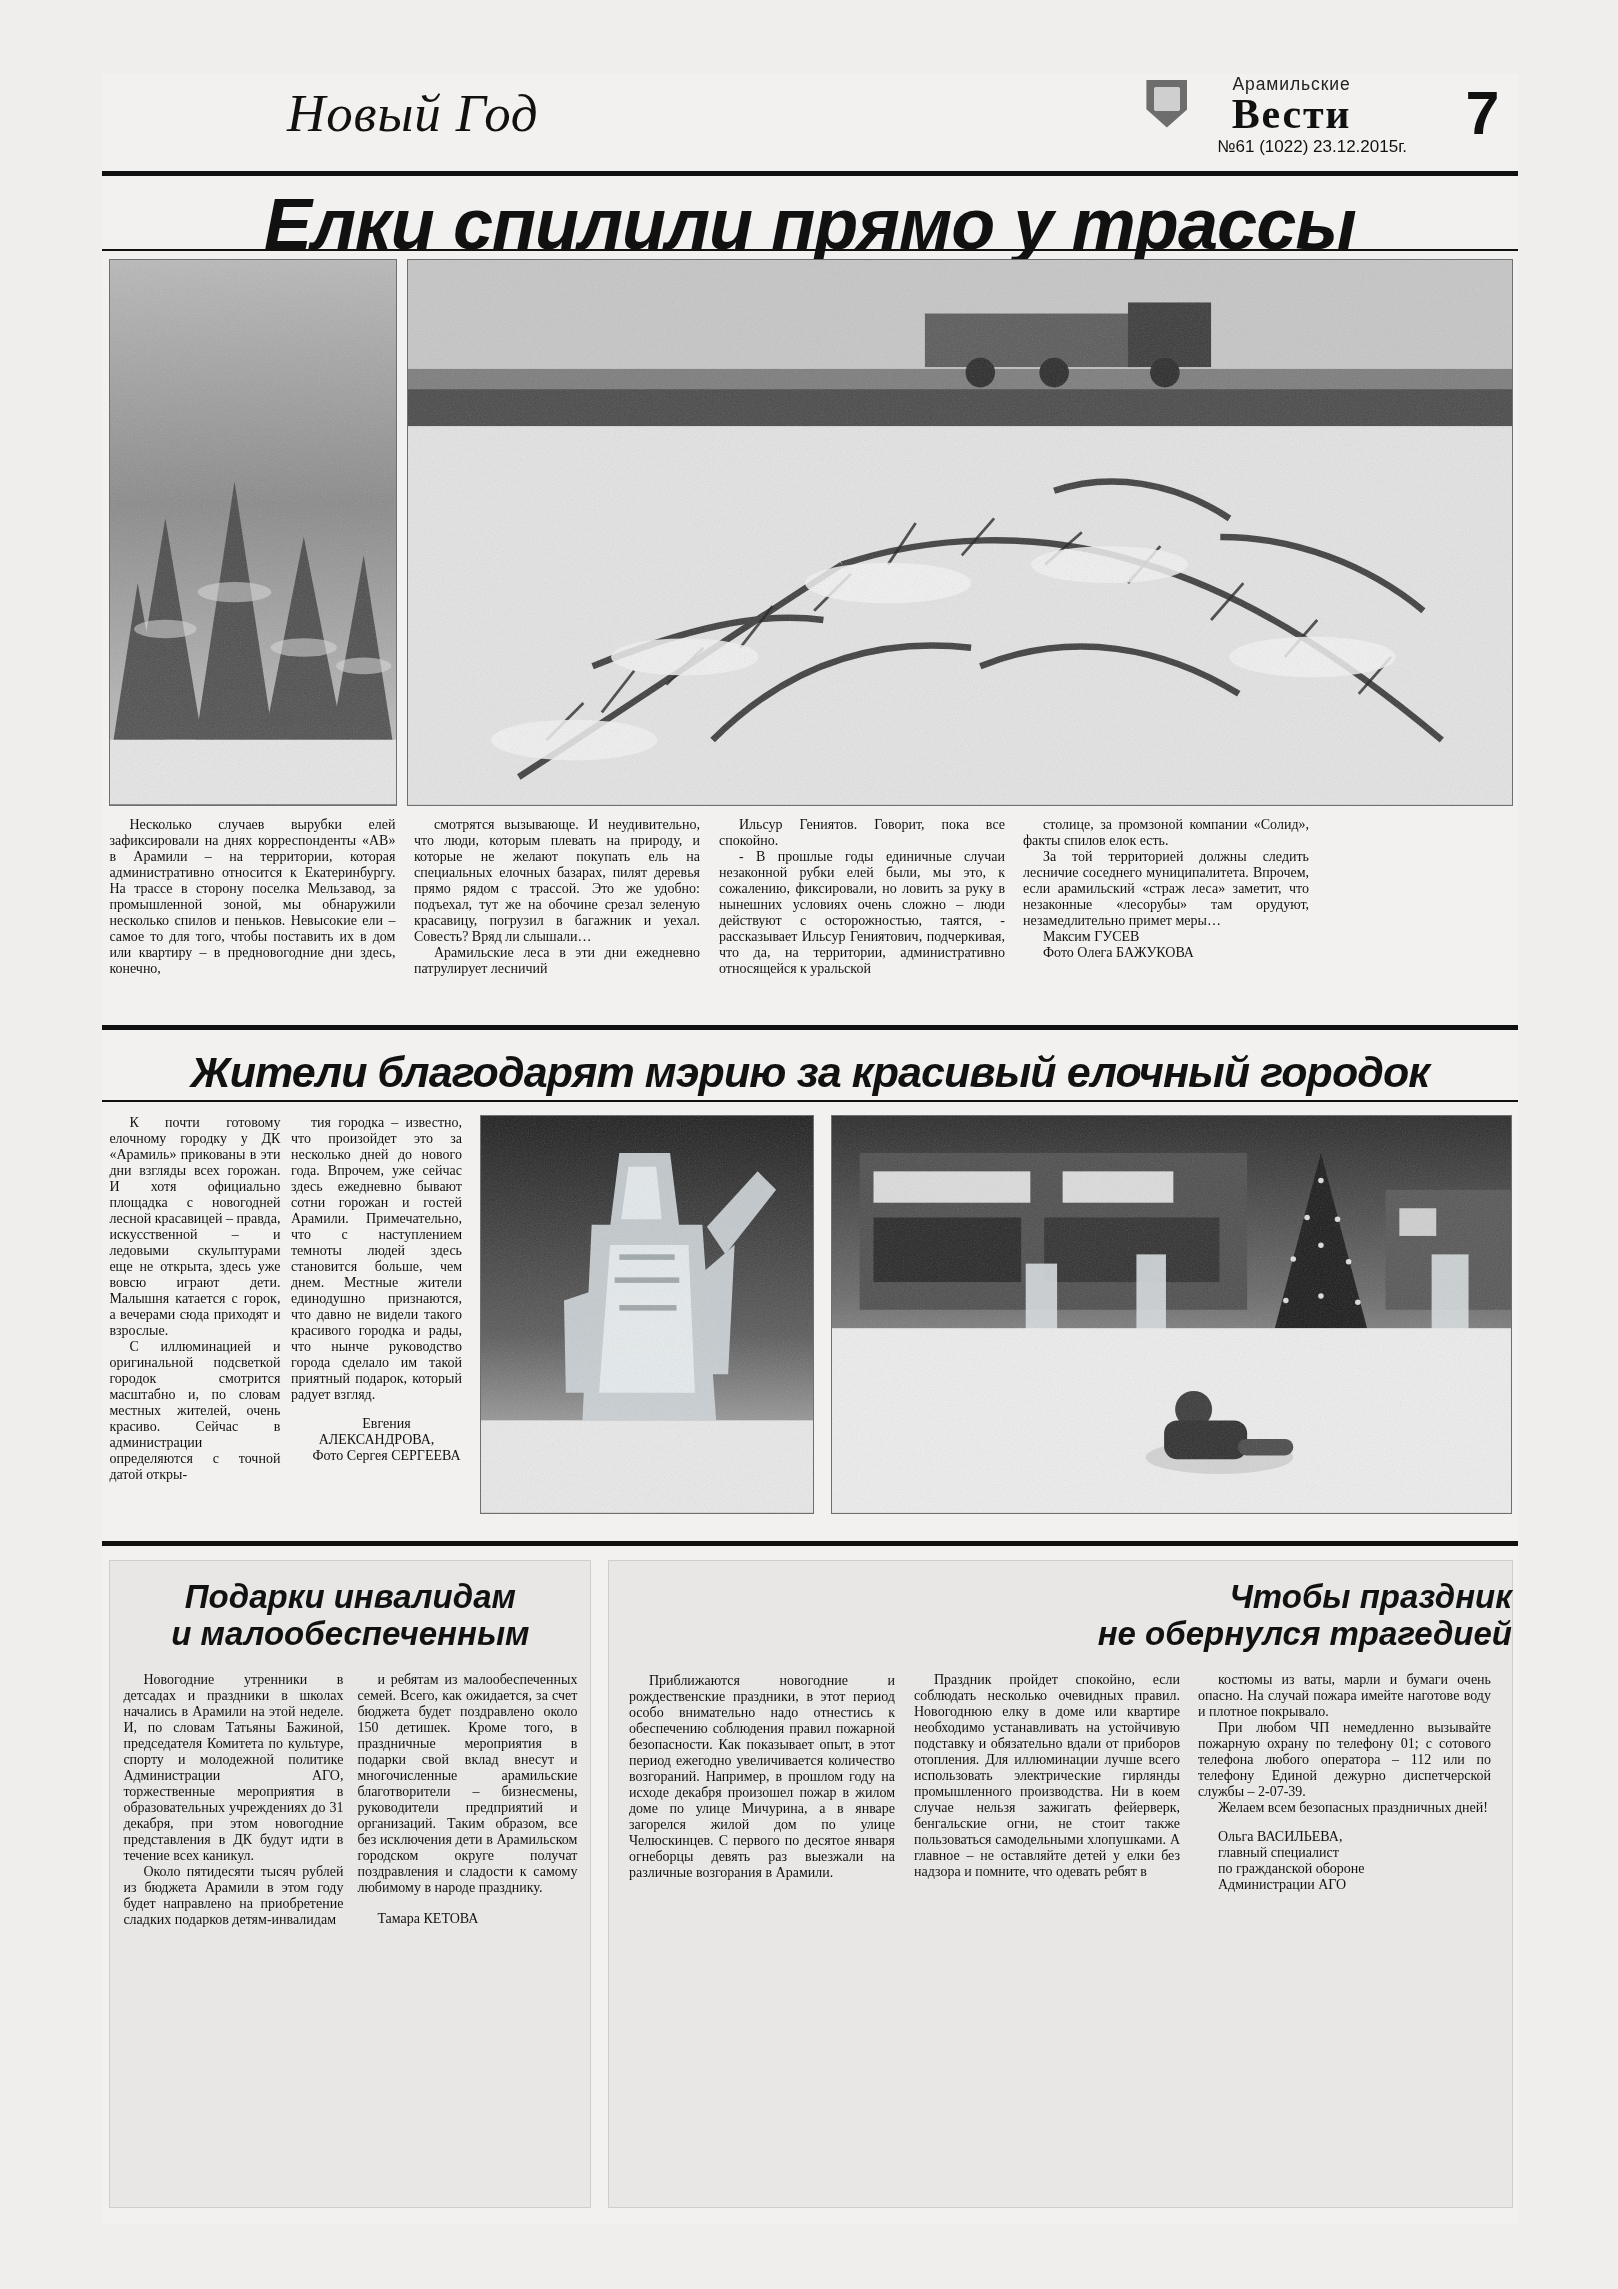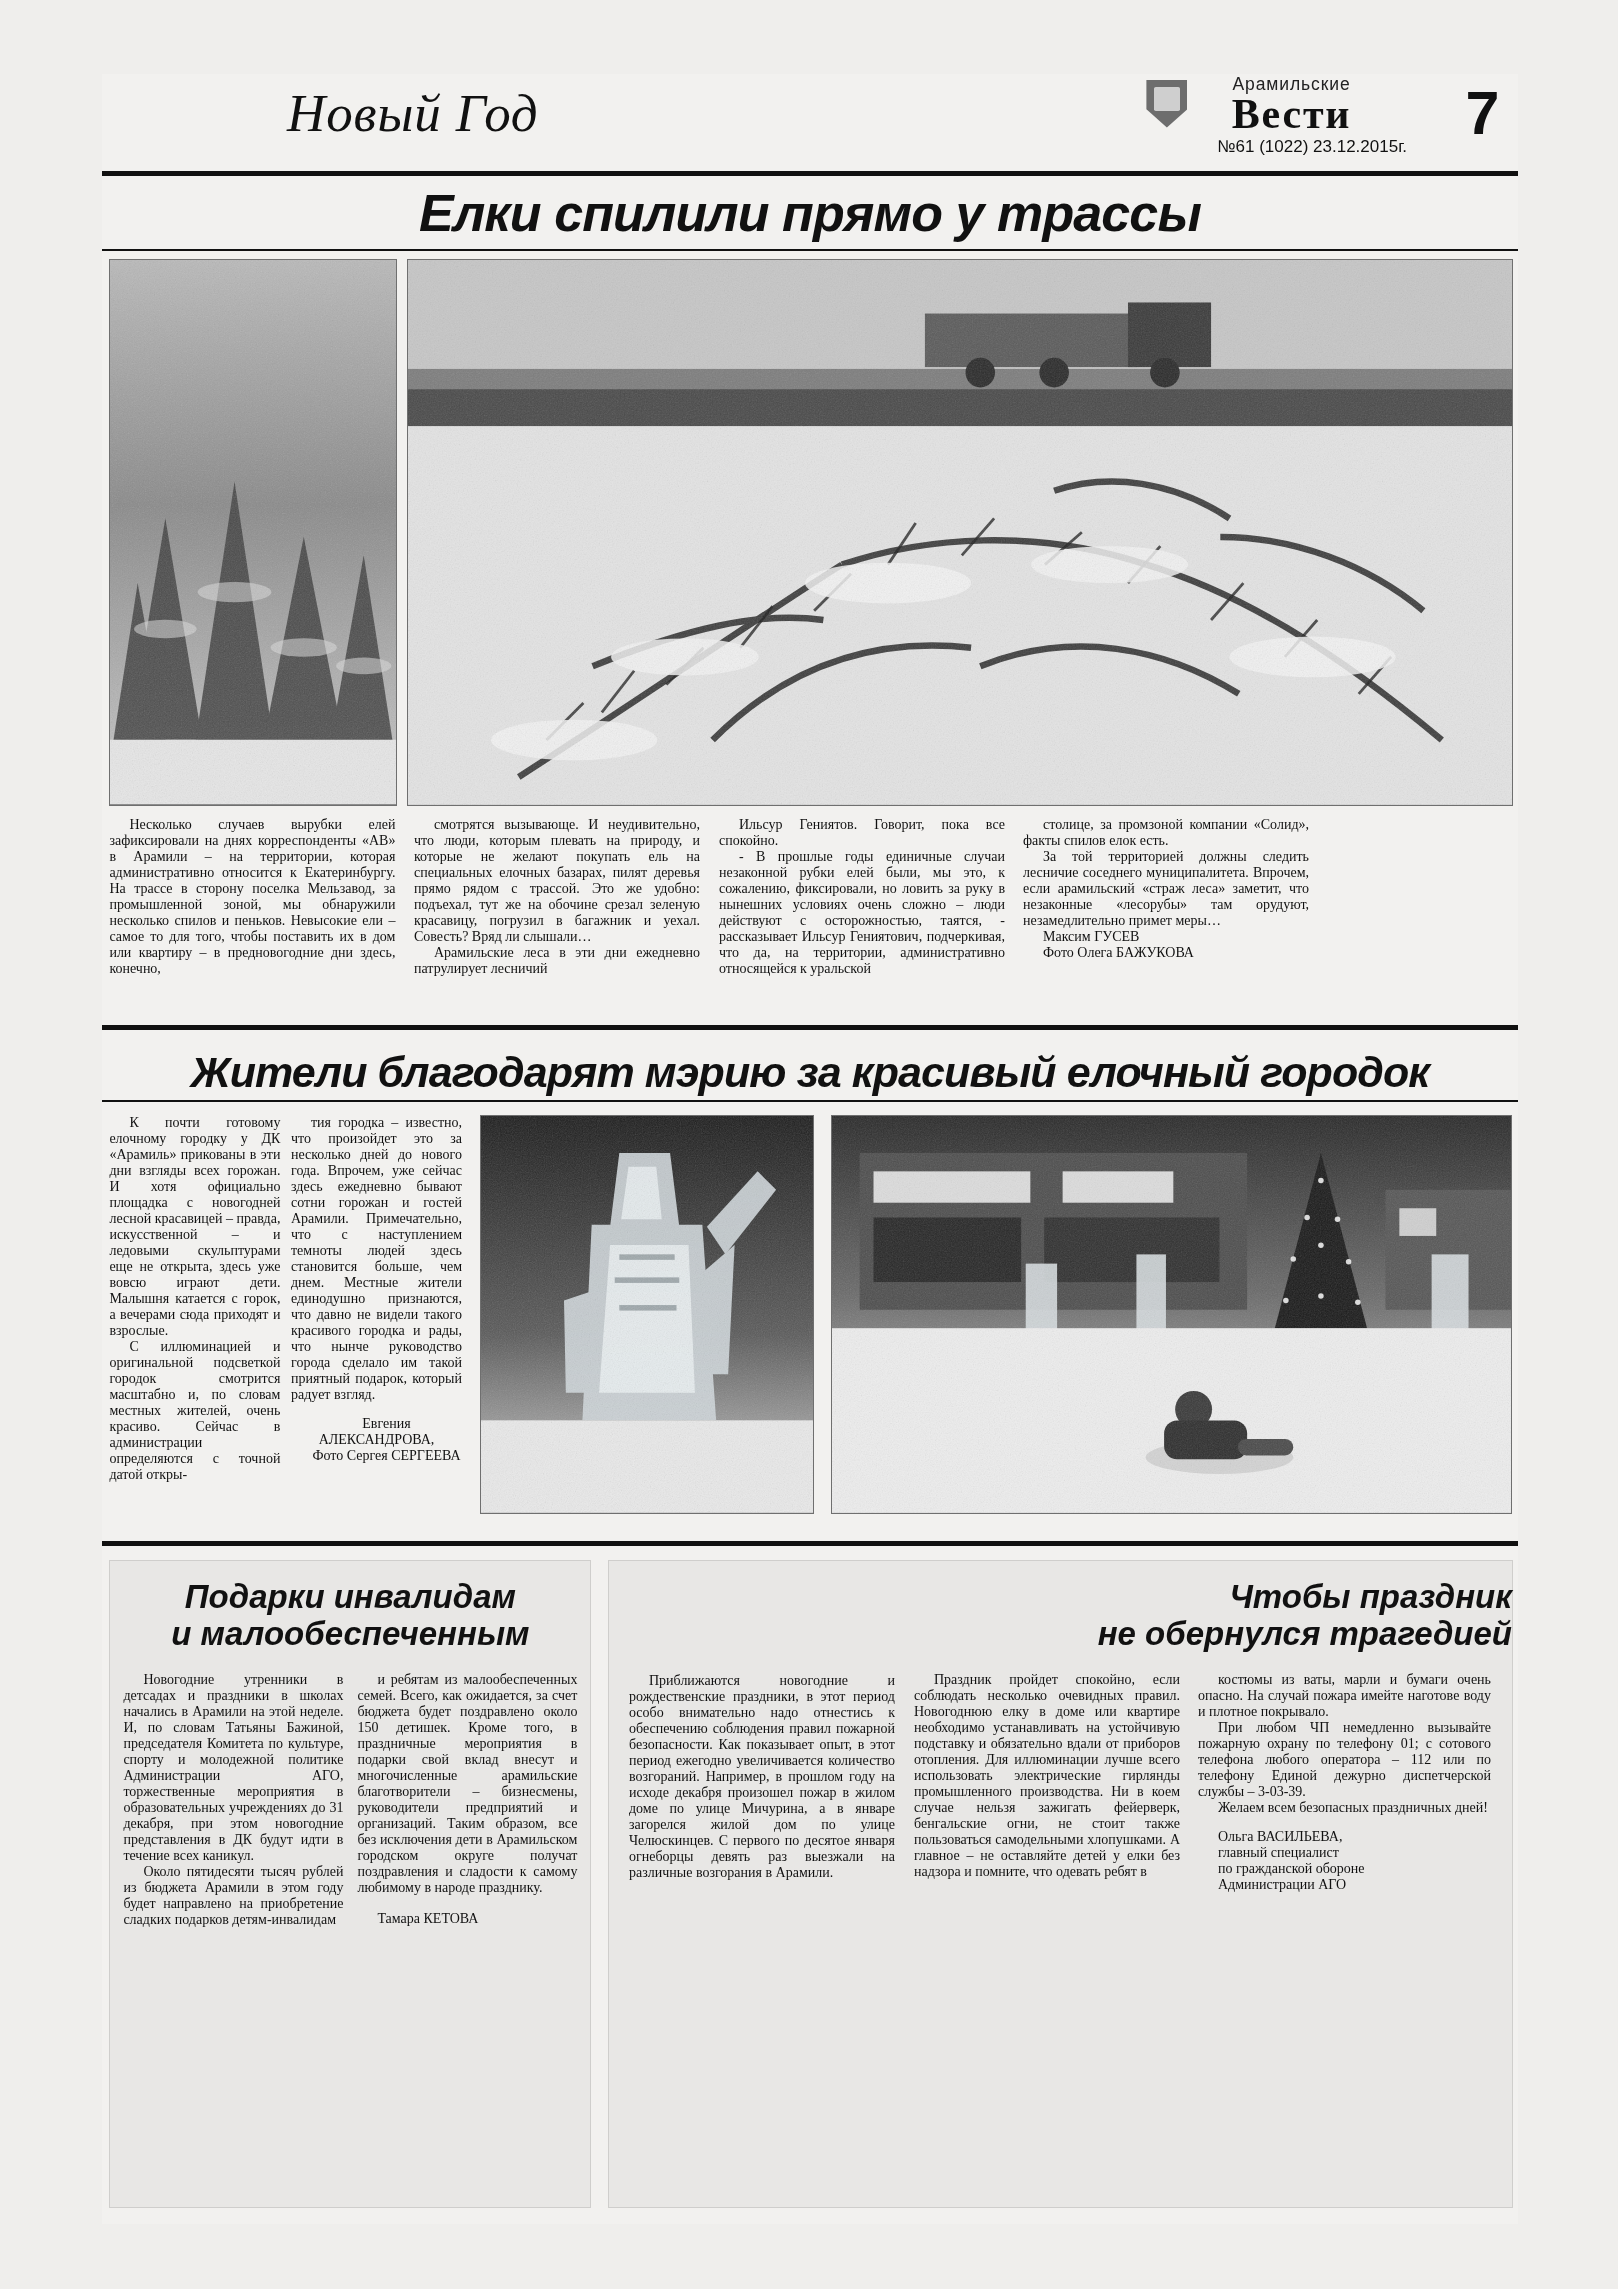--- a/index.html
+++ b/index.html
@@ -60,21 +60,21 @@
   .rule-thick{position:absolute;left:0;width:100%;height:4.6px;background:#111;}
   .rule-thin{position:absolute;left:0;width:100%;height:1.8px;background:#111;}
 
   
   .headline{
     position:absolute;left:0;width:100%;
     font-family:"Liberation Sans", sans-serif;
     font-weight:bold;font-style:italic;color:#111;
     text-align:center;letter-spacing:-0.9px;
   }
-  .h1{top:109px;font-size:52px;}
+  .h1{top:109px;font-size:72px;}
   .h2{top:974px;font-size:43px;}
 
   
   .photo{
     position:absolute;background:#8d8d8d;overflow:hidden;
     border:0.9px solid #6f6f6f;
   }
   .ph-grain{position:absolute;left:0;top:0;right:0;bottom:0;}
 
   
@@ -359,21 +359,21 @@
         <div>не обернулся трагедией</div>
       </div>
       <div class="col" style="left:20px;top:112px;width:266px;">
         <p>Приближаются новогодние и рождественские праздники, в этот период особо внимательно надо отнестись к обеспечению соблюдения правил пожарной безопасности. Как показывает опыт, в этот период ежегодно увеличивается количество возгораний. Например, в прошлом году на исходе декабря произошел пожар в жилом доме по улице Мичурина, а в январе загорелся жилой дом по улице Челюскинцев. С первого по десятое января огнеборцы девять раз выезжали на различные возгорания в Арамили.</p>
       </div>
       <div class="col" style="left:305px;top:111px;width:266px;">
         <p>Праздник пройдет спокойно, если соблюдать несколько очевидных правил. Новогоднюю елку в доме или квартире необходимо устанавливать на устойчивую подставку и обязательно вдали от приборов отопления. Для иллюминации лучше всего использовать электрические гирлянды промышленного производства. Ни в коем случае нельзя зажигать фейерверк, бенгальские огни, не стоит также пользоваться самодельными хлопушками. А главное – не оставляйте детей у елки без надзора и помните, что одевать ребят в</p>
       </div>
       <div class="col" style="left:589px;top:111px;width:293px;">
         <p>костюмы из ваты, марли и бумаги очень опасно. На случай пожара имейте наготове воду и плотное покрывало.</p>
-        <p>При любом ЧП немедленно вызывайте пожарную охрану по телефону 01; с сотового телефона любого оператора – 112 или по телефону Единой дежурно диспетчерской службы – 3-03-39.</p>
+        <p>При любом ЧП немедленно вызывайте пожарную охрану по телефону 01; с сотового телефона любого оператора – 112 или по телефону Единой дежурно диспетчерской службы – 2-07-39.</p>
         <p>Желаем всем безопасных праздничных дней!</p>
         <p class="sig" style="margin-top:13px;">Ольга ВАСИЛЬЕВА,</p>
         <p class="sig">главный специалист</p>
         <p class="sig">по гражданской обороне</p>
         <p class="sig">Администрации АГО</p>
       </div>
     </div>
 
   </div>
 </div>

